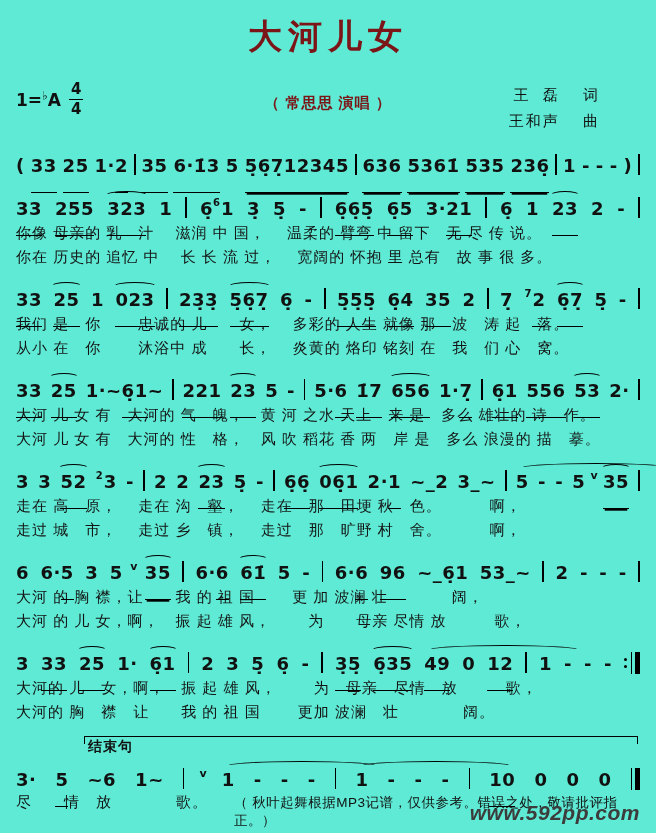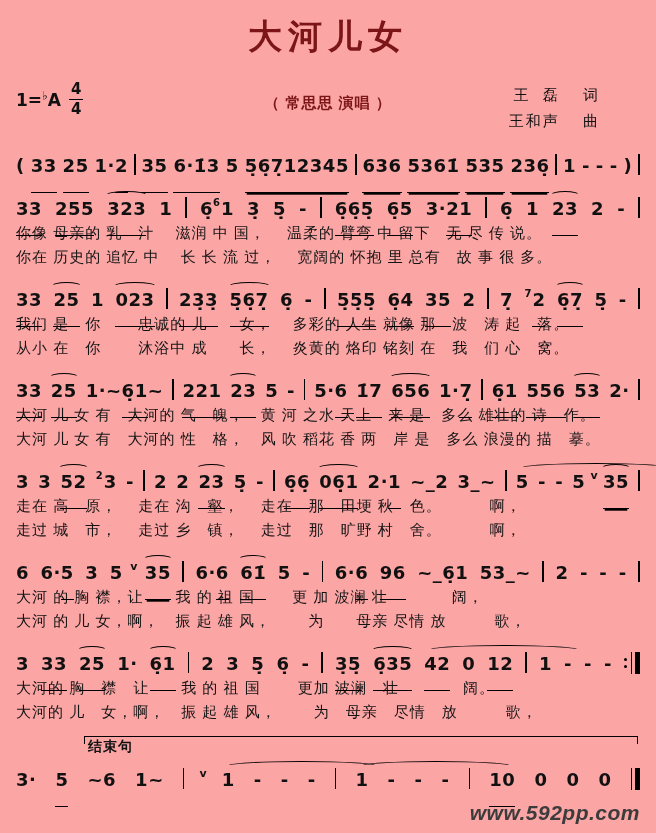--- a/index.html
+++ b/index.html
@@ -1,20 +1,20 @@
 <!DOCTYPE html>
 <html><head>
 <meta charset="utf-8">
 <style>
   html,body{margin:0;padding:0;background:#e8e8e8;}
   .sheet{
     position:relative;
     width:656px;height:833px;
     margin:0 auto;
-    background:#fca5a5;
+    background:#5eead4;
     box-sizing:border-box;
     padding:12px 16px 0 16px;
     overflow:hidden;
     font-family:"Liberation Sans","DejaVu Sans",sans-serif;
     color:#111;
   }
   .title{
     text-align:center;
     font-size:34px;
     font-weight:bold;
@@ -298,39 +298,39 @@
         <span class="tok arc"><i class="us">6̣1</i></span>
         <span class="barline"></span>
         <span class="tok">2</span>
         <span class="tok">3</span>
         <span class="tok">5̣</span>
         <span class="tok">6̣</span>
         <span class="tok">-</span>
         <span class="barline"></span>
         <span class="tok"><i class="us">3̣5̣</i></span>
         <span class="tok arc"><i class="us">6̣35</i></span>
-        <span class="tok widearc"><i class="us">42</i></span>
+        <span class="tok widearc"><i class="us">49</i></span>
         <span class="tok">0</span>
         <span class="tok"><i class="us">12</i></span>
         <span class="barline"></span>
         <span class="tok">1</span>
         <span class="tok">-</span>
         <span class="tok">-</span>
         <span class="tok">-</span>
         <span class="rep">
           <span class="dcol">
             <i></i>
             <i></i>
           </span>
           <span class="thin"></span>
           <span class="thick"></span>
         </span>
       </div>
+    <div class="lyric-line">大河的 儿　女，啊，　振 起 雄 风，　　 为　母亲　尽情　放　　　歌，</div>
     <div class="lyric-line">大河的 胸　襟　让　　我 的 祖 国　　 更加 波澜　壮　　　　阔。</div>
-    <div class="lyric-line">大河的 儿　女，啊，　振 起 雄 风，　　 为　母亲　尽情　放　　　歌，</div>
   </div>
 
   <div class="ending-head">
     <span class="bracket"></span>
     <span class="ending-label">结束句</span>
   </div>
   <div class="music-line" style="padding-top:14px;">
       <span class="tok">3·</span>
       <span class="tok"><i class="us">5</i></span>
       <span class="tok">~6</span>
@@ -349,16 +349,20 @@
       <span class="barline"></span>
       <span class="tok"><i class="us">10</i></span>
       <span class="tok">0</span>
       <span class="tok">0</span>
       <span class="tok">0</span>
       <span class="fin">
         <span class="thin"></span>
         <span class="thick"></span>
       </span>
     </div>
+  <div class="ending-bottom">
+    <span class="ending-lyric">尽　　情　放　　　　歌。</span>
+    <span class="remark">（ 秋叶起舞根据MP3记谱，仅供参考。错误之处，敬请批评指正。）</span>
+  </div>
 
   <div class="watermark">www.592pp.com</div>
 
 </div>
 
 </body></html>

